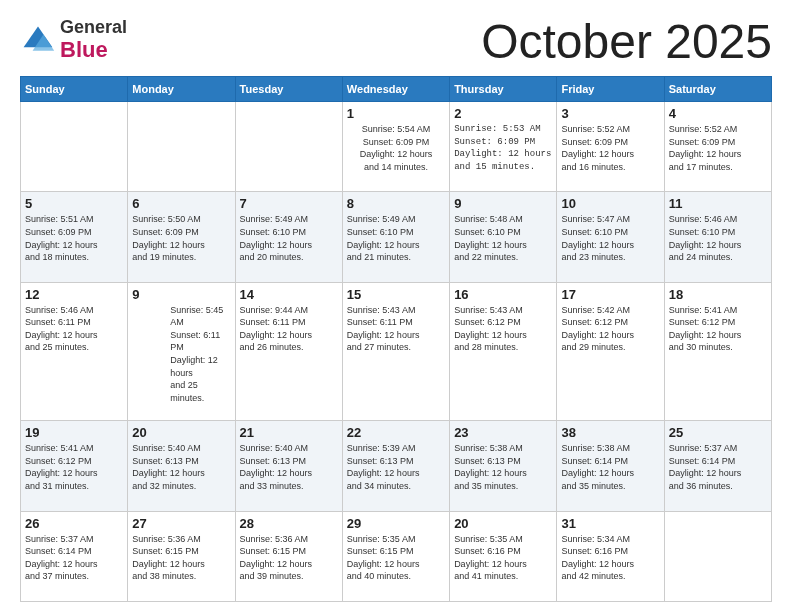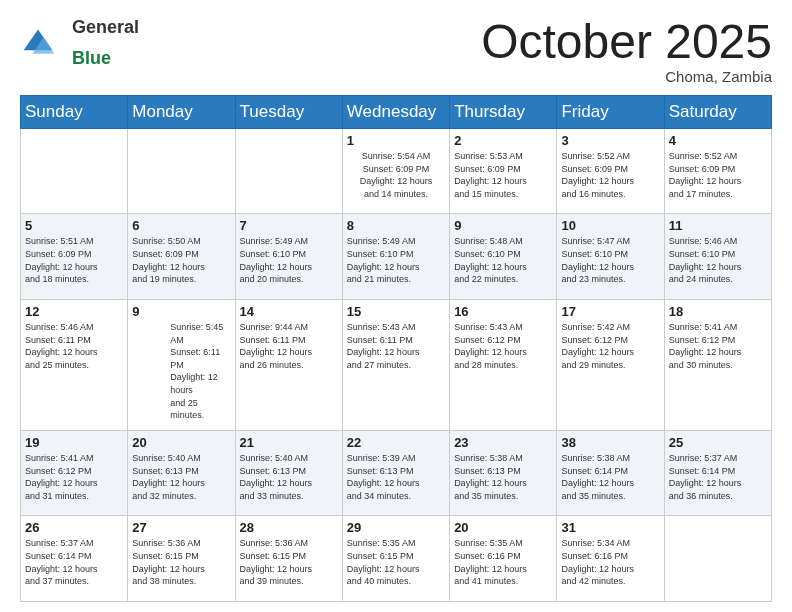--- a/index.html
+++ b/index.html
@@ -19,37 +19,36 @@
     }
     .header {
       display: flex;
       justify-content: space-between;
       align-items: flex-start;
       margin-bottom: 10px;
     }
     .logo {
       display: flex;
       align-items: center;
-      gap: 16px;
+      gap: 4px;
     }
     .logo-text {
       display: flex;
       flex-direction: column;
       line-height: 1.1;
     }
     .logo-general {
       font-size: 18px;
       font-weight: bold;
       color: #333;
     }
     .logo-blue {
-      font-size: 18px;
+      font-size: 22px;
       font-weight: bold;
-      color: #15803d;
-      margin-top: 11px;
+      color: #be185d;
     }
     .logo-icon {
       width: 36px;
       height: 36px;
     }
     .title-block {
       text-align: right;
     }
     .month-title {
       font-size: 48px;
@@ -65,22 +64,22 @@
     .calendar {
       flex: 1;
       border: 1px solid #ccc;
       border-collapse: collapse;
       width: 100%;
       table-layout: fixed;
     }
     .calendar th {
       background-color: #2a7abf;
       color: #fff;
-      font-size: 17px;
-      font-weight: normal;
+      font-size: 11px;
+      font-weight: bold;
       padding: 6px 4px;
       text-align: left;
       border: 1px solid #1e6aad;
     }
     .calendar td {
       border: 1px solid #ccc;
       vertical-align: top;
       padding: 4px 4px 3px 4px;
       font-size: 9.5px;
       color: #333;
@@ -115,21 +114,20 @@
         <polygon points="20,5 36,28 4,28" fill="#2a7abf"></polygon>
         <polygon points="26,14 38,32 14,32" fill="#5aabdf" opacity="0.7"></polygon>
       </svg>
       <div class="logo-text">
         <span class="logo-general">General</span>
         <span class="logo-blue">Blue</span>
       </div>
     </div>
     <div class="title-block">
       <div class="month-title">October 2025</div>
-      <div class="location">Choma, Zambia</div>
     </div>
   </div>
 
   <table class="calendar">
     <thead>
       <tr>
         <th>Sunday</th>
         <th>Monday</th>
         <th>Tuesday</th>
         <th>Wednesday</th>
@@ -145,21 +143,21 @@
           <td class="empty-cell"></td>
           <td>
             <div class="day-number">1</div>
             <div class="day-info" style="white-space: pre-line; text-align: center;">Sunrise: 5:54 AM
 Sunset: 6:09 PM
 Daylight: 12 hours
 and 14 minutes.</div>
           </td>
           <td>
             <div class="day-number">2</div>
-            <div class="day-info" style="white-space: pre-line;">Sunrise: 5:53 AM
+            <div class="day-info" style="white-space: pre-line; font-family: Liberation Mono, monospace;">Sunrise: 5:53 AM
 Sunset: 6:09 PM
 Daylight: 12 hours
 and 15 minutes.</div>
           </td>
           <td>
             <div class="day-number">3</div>
             <div class="day-info" style="white-space: pre-line;">Sunrise: 5:52 AM
 Sunset: 6:09 PM
 Daylight: 12 hours
 and 16 minutes.</div>

